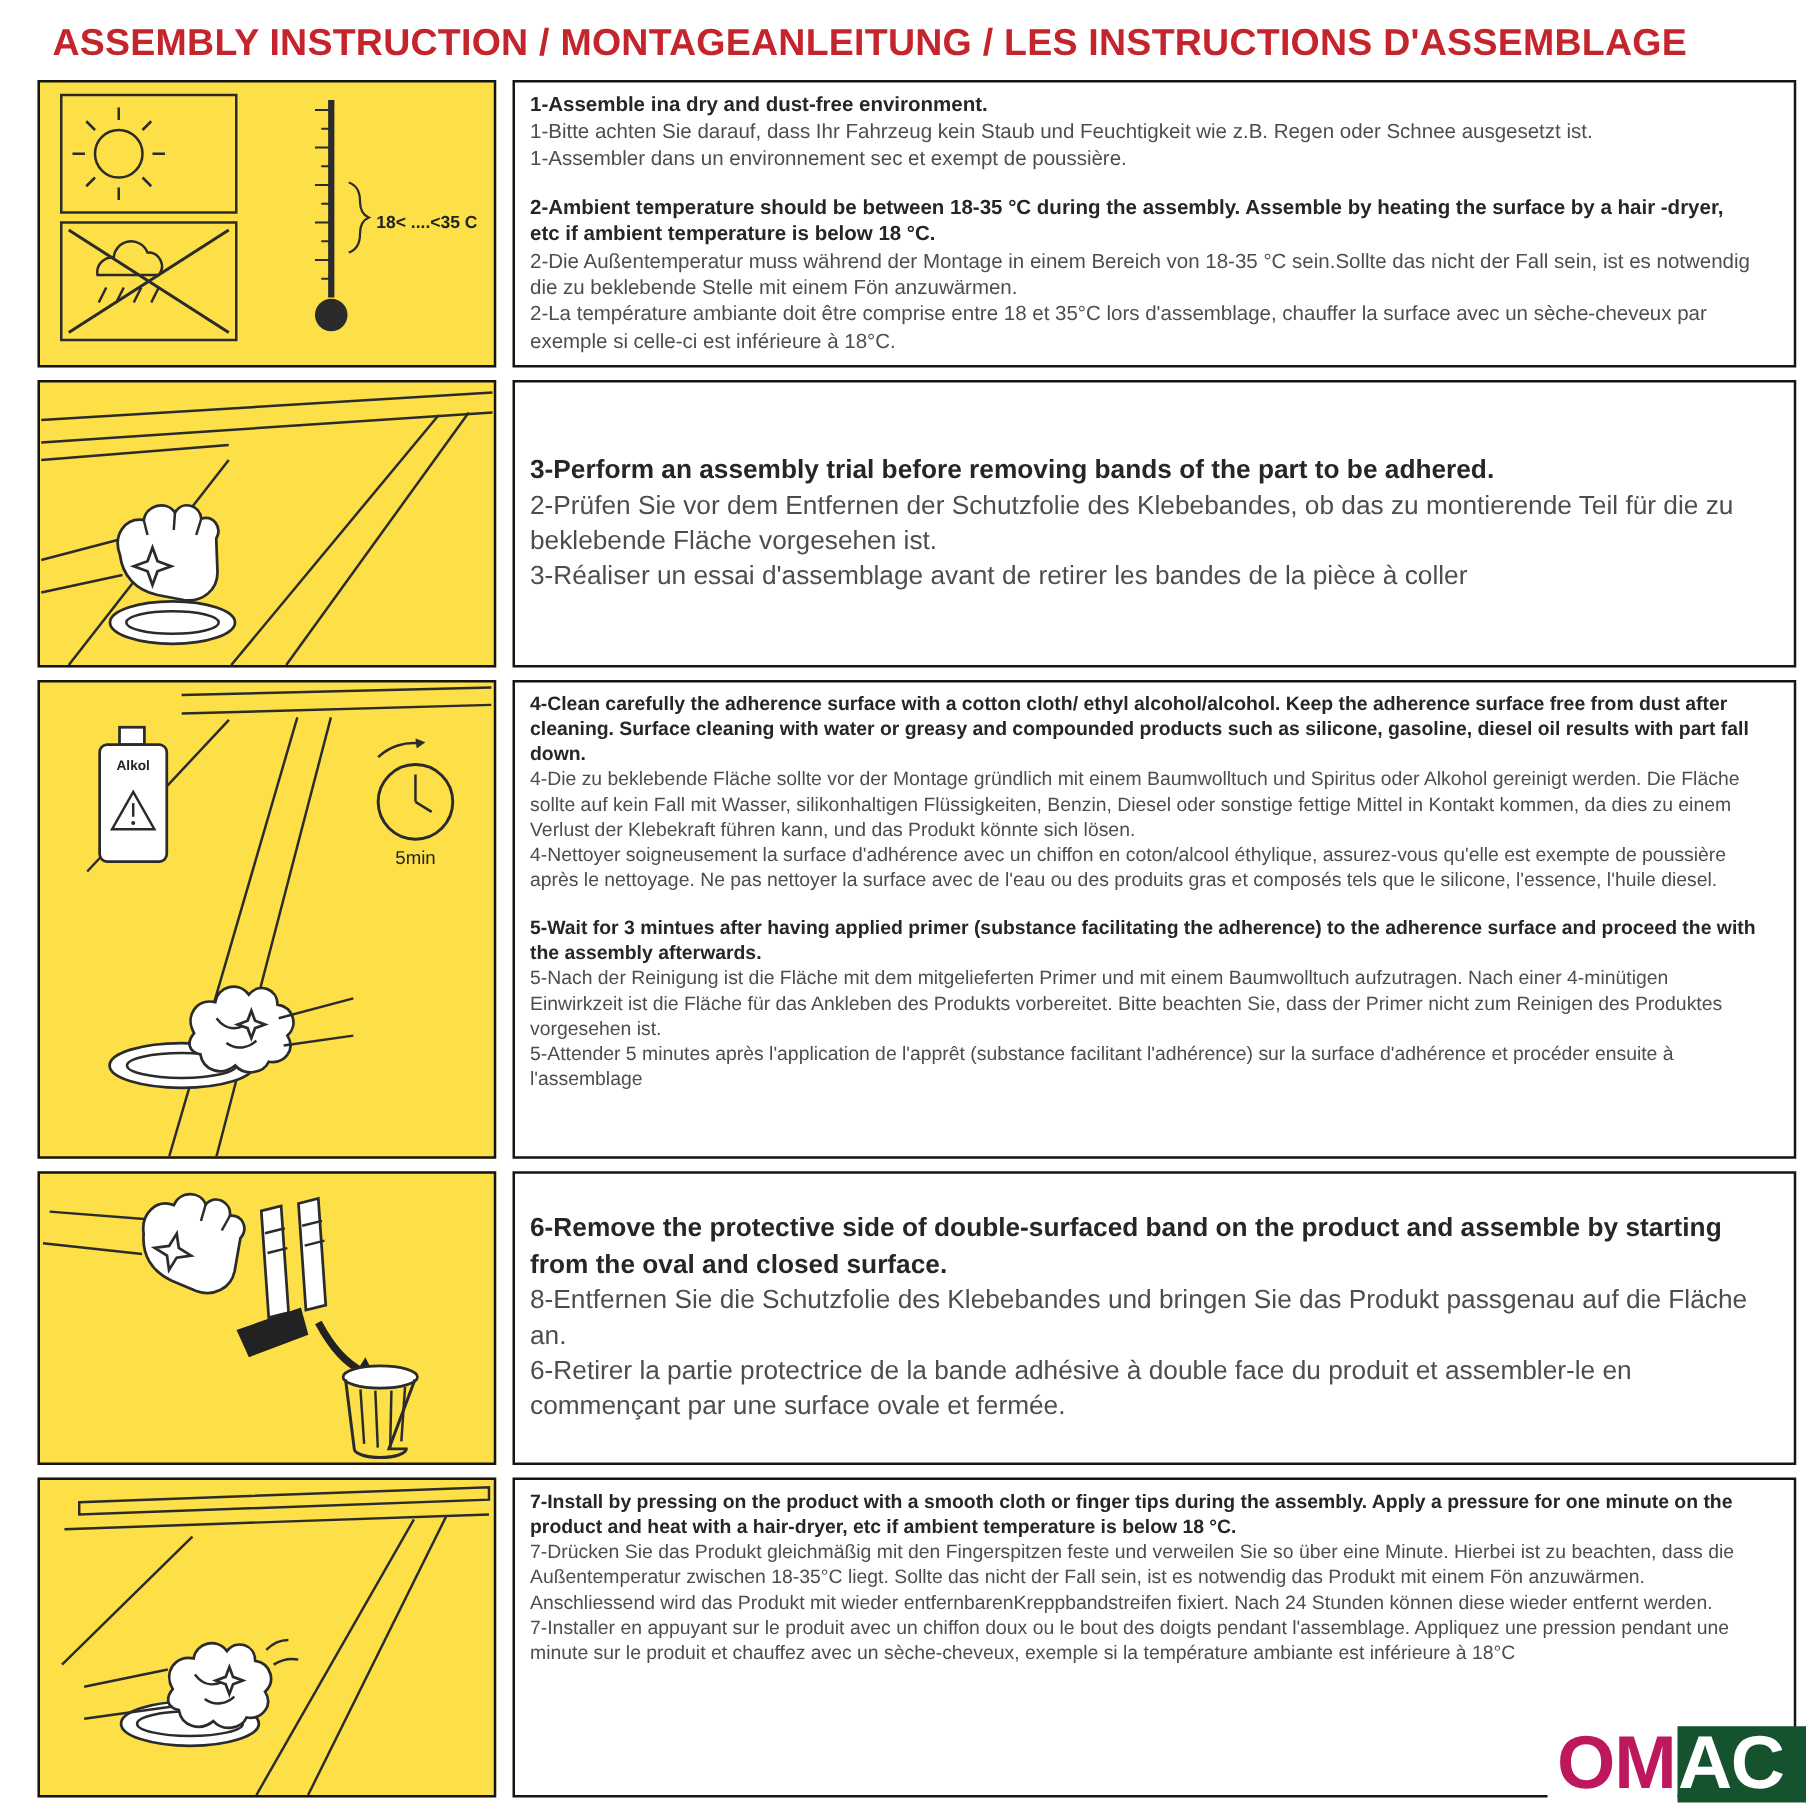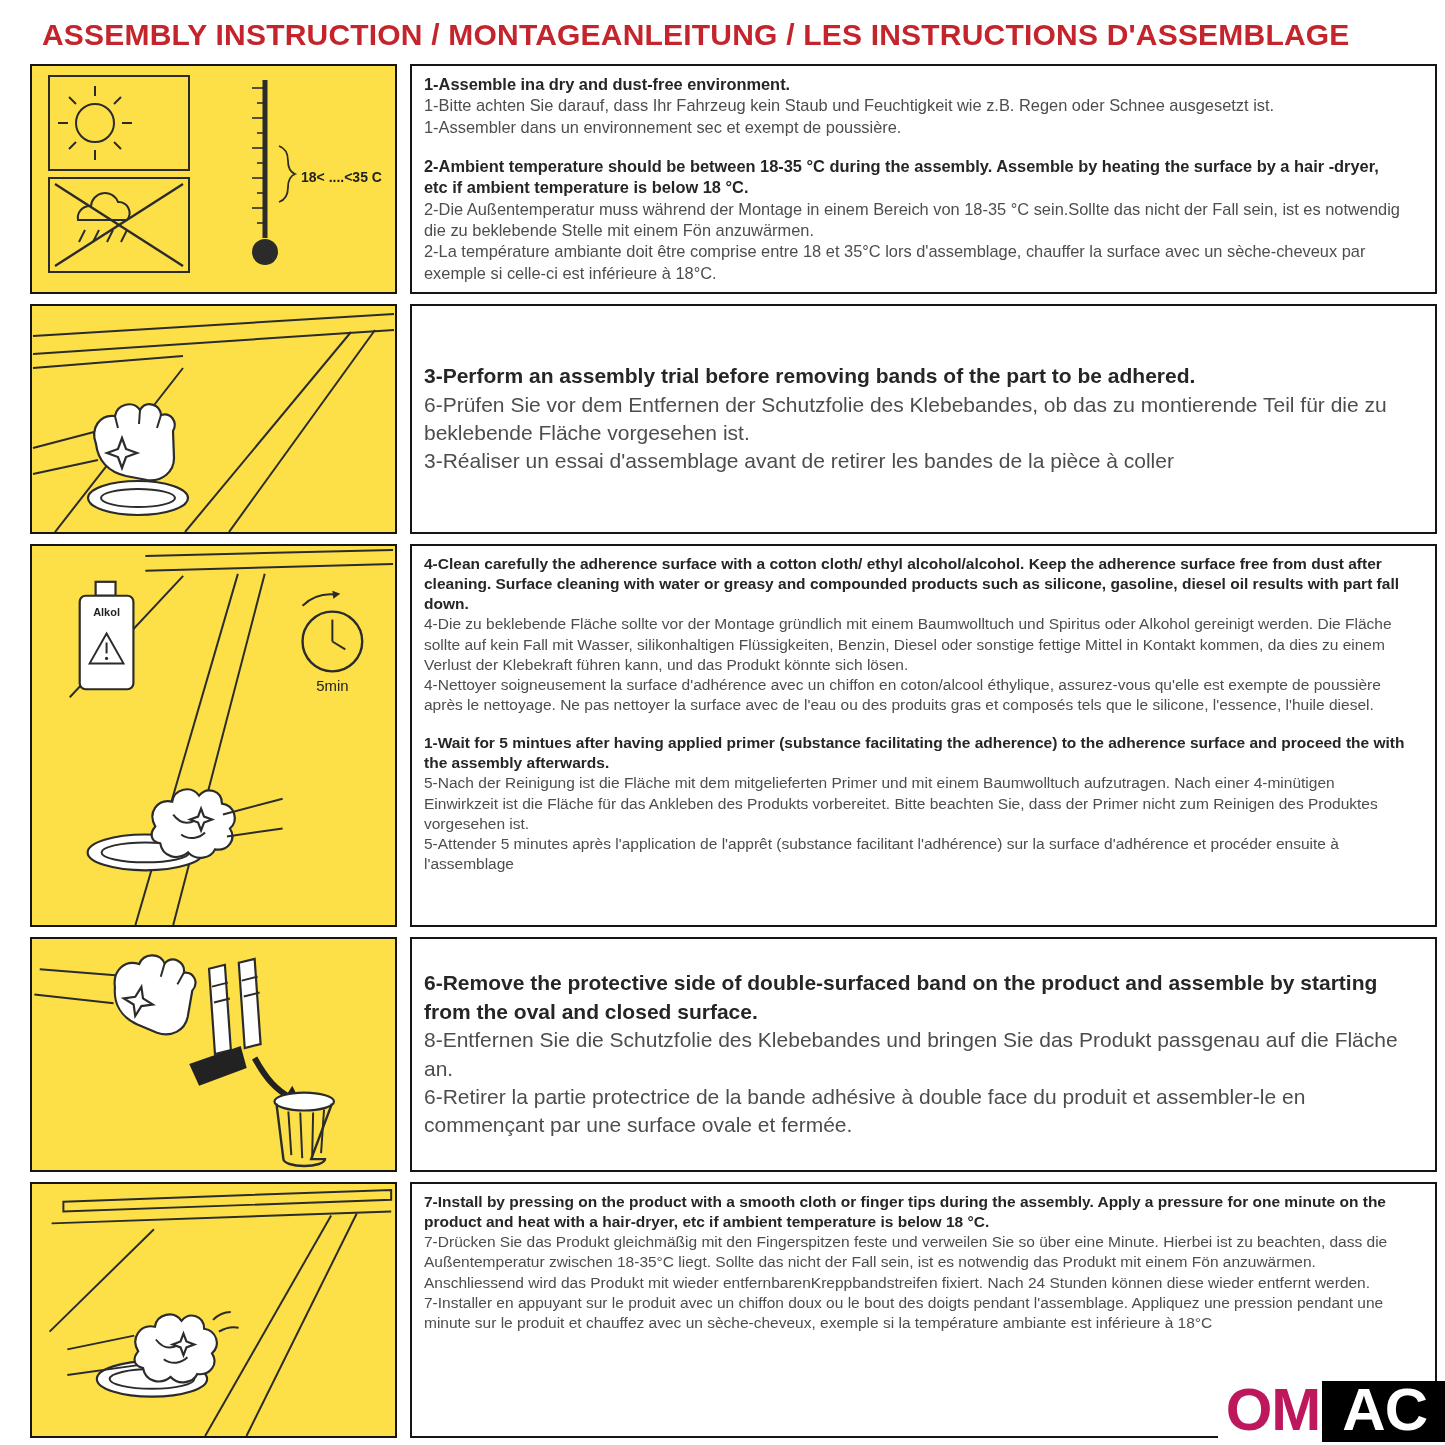--- a/index.html
+++ b/index.html
@@ -14,21 +14,21 @@
   .textbox{flex:1;border:2px solid #151515;padding:8px 30px 8px 12px;display:flex;flex-direction:column;}
   .textbox.center{justify-content:center;}
   .t-s{font-size:15.5px;line-height:1.3;}
   .t-m{font-size:16.4px;line-height:1.3;}
   .t-l{font-size:21px;line-height:1.35;}
   p{margin:0;color:#4d4d4d;font-weight:400;}
   p.b{color:#262626;font-weight:700;}
   p.gap{margin-top:18px;}
   .logo{position:absolute;right:0;bottom:3px;display:flex;align-items:stretch;}
   .logo-om{color:#be185d;font-weight:800;font-size:60px;line-height:.95;background:#fff;padding:0 2px 4px 8px;letter-spacing:-1px;}
-  .logo-ac{color:#fff;background:#000000;font-weight:800;font-size:60px;line-height:.95;padding:0 18px 4px 20px;letter-spacing:-1px;}
+  .logo-ac{color:#fff;background:#14532d;font-weight:800;font-size:60px;line-height:.95;padding:0 18px 4px 0;letter-spacing:-1px;}
   svg text{font-family:"Liberation Sans",sans-serif;fill:#222;}
   .ln{stroke:#2b2b2b;stroke-width:2;fill:none;}
   .ln3{stroke:#2b2b2b;stroke-width:2.4;fill:none;}
   .fw{fill:#fff;stroke:#2b2b2b;stroke-width:2.2;}
 </style>
 </head>
 <body>
 
 <div class="page">
 
@@ -108,21 +108,21 @@
             <path class="ln" d="M73 13 L69 26"></path>
             <path class="ln" d="M27 14 L30 26"></path>
           <path class="fw" d="M34 36 L38 47 L49 51 L38 55 L34 66 L30 55 L19 51 L30 47 Z"></path>
           <path class="ln" d="M6 30 L-55 46"></path>
             <path class="ln" d="M10 58 L-55 72"></path>
         </g>
       </svg>
     </div>
     <div class="textbox t-l center">
       <p class="b">3-Perform an assembly trial before removing bands of the part to be adhered.</p>
-      <p>6-Prüfen Sie vor dem Entfernen der Schutzfolie des Klebebandes, ob das zu montierende Teil für die zu beklebende Fläche vorgesehen ist.</p>
+      <p>2-Prüfen Sie vor dem Entfernen der Schutzfolie des Klebebandes, ob das zu montierende Teil für die zu beklebende Fläche vorgesehen ist.</p>
       <p>3-Réaliser un essai d'assemblage avant de retirer les bandes de la pièce à coller</p>
     </div>
   </div>
 
   <div class="row h3">
     <div class="illus">
       <svg viewBox="0 0 361 381">
         <g class="ln">
           <path d="M112 10 L361 4"></path>
           <path d="M112 25 L361 18"></path>
@@ -157,21 +157,21 @@
           <path class="fw" d="M58 24 L61 32 L69 35 L61 38 L58 46 L55 38 L47 35 L55 32 Z"></path>
           <path class="ln" d="M80 30 L140 14"></path>
             <path class="ln" d="M84 52 L140 44"></path>
         </g>
       </svg>
     </div>
     <div class="textbox t-s">
       <p class="b">4-Clean carefully the adherence surface with a cotton cloth/ ethyl alcohol/alcohol. Keep the adherence surface free from dust after cleaning. Surface cleaning with water or greasy and compounded products such as silicone, gasoline, diesel oil results with part fall down.</p>
       <p>4-Die zu beklebende Fläche sollte vor der Montage gründlich mit einem Baumwolltuch und Spiritus oder Alkohol gereinigt werden. Die Fläche sollte auf kein Fall mit Wasser, silikonhaltigen Flüssigkeiten, Benzin, Diesel oder sonstige fettige Mittel in Kontakt kommen, da dies zu einem Verlust der Klebekraft führen kann, und das Produkt könnte sich lösen.</p>
       <p>4-Nettoyer soigneusement la surface d'adhérence avec un chiffon en coton/alcool éthylique, assurez-vous qu'elle est exempte de poussière après le nettoyage. Ne pas nettoyer la surface avec de l'eau ou des produits gras et composés tels que le silicone, l'essence, l'huile diesel.</p>
-      <p class="b gap">1-Wait for 5 mintues after having applied primer (substance facilitating the adherence) to the adherence surface and proceed the with the assembly afterwards.</p>
+      <p class="b gap">5-Wait for 3 mintues after having applied primer (substance facilitating the adherence) to the adherence surface and proceed the with the assembly afterwards.</p>
       <p>5-Nach der Reinigung ist die Fläche mit dem mitgelieferten Primer und mit einem Baumwolltuch aufzutragen. Nach einer 4-minütigen Einwirkzeit ist die Fläche für das Ankleben des Produkts vorbereitet. Bitte beachten Sie, dass der Primer nicht zum Reinigen des Produktes vorgesehen ist.</p>
       <p>5-Attender 5 minutes après l'application de l'apprêt (substance facilitant l'adhérence) sur la surface d'adhérence et procéder ensuite à l'assemblage</p>
     </div>
   </div>
 
   <div class="row h4">
     <div class="illus">
       <svg viewBox="0 0 361 233">
         <g transform="translate(82,6) rotate(12)">
           <path class="fw" d="M8 42 C2 26 12 12 27 14 C29 2 45 -2 52 8 C58 -2 72 2 73 13 C83 10 90 20 85 29 L86 56 C86 70 74 80 59 78 L38 74 C20 70 10 58 8 42 Z"></path>

